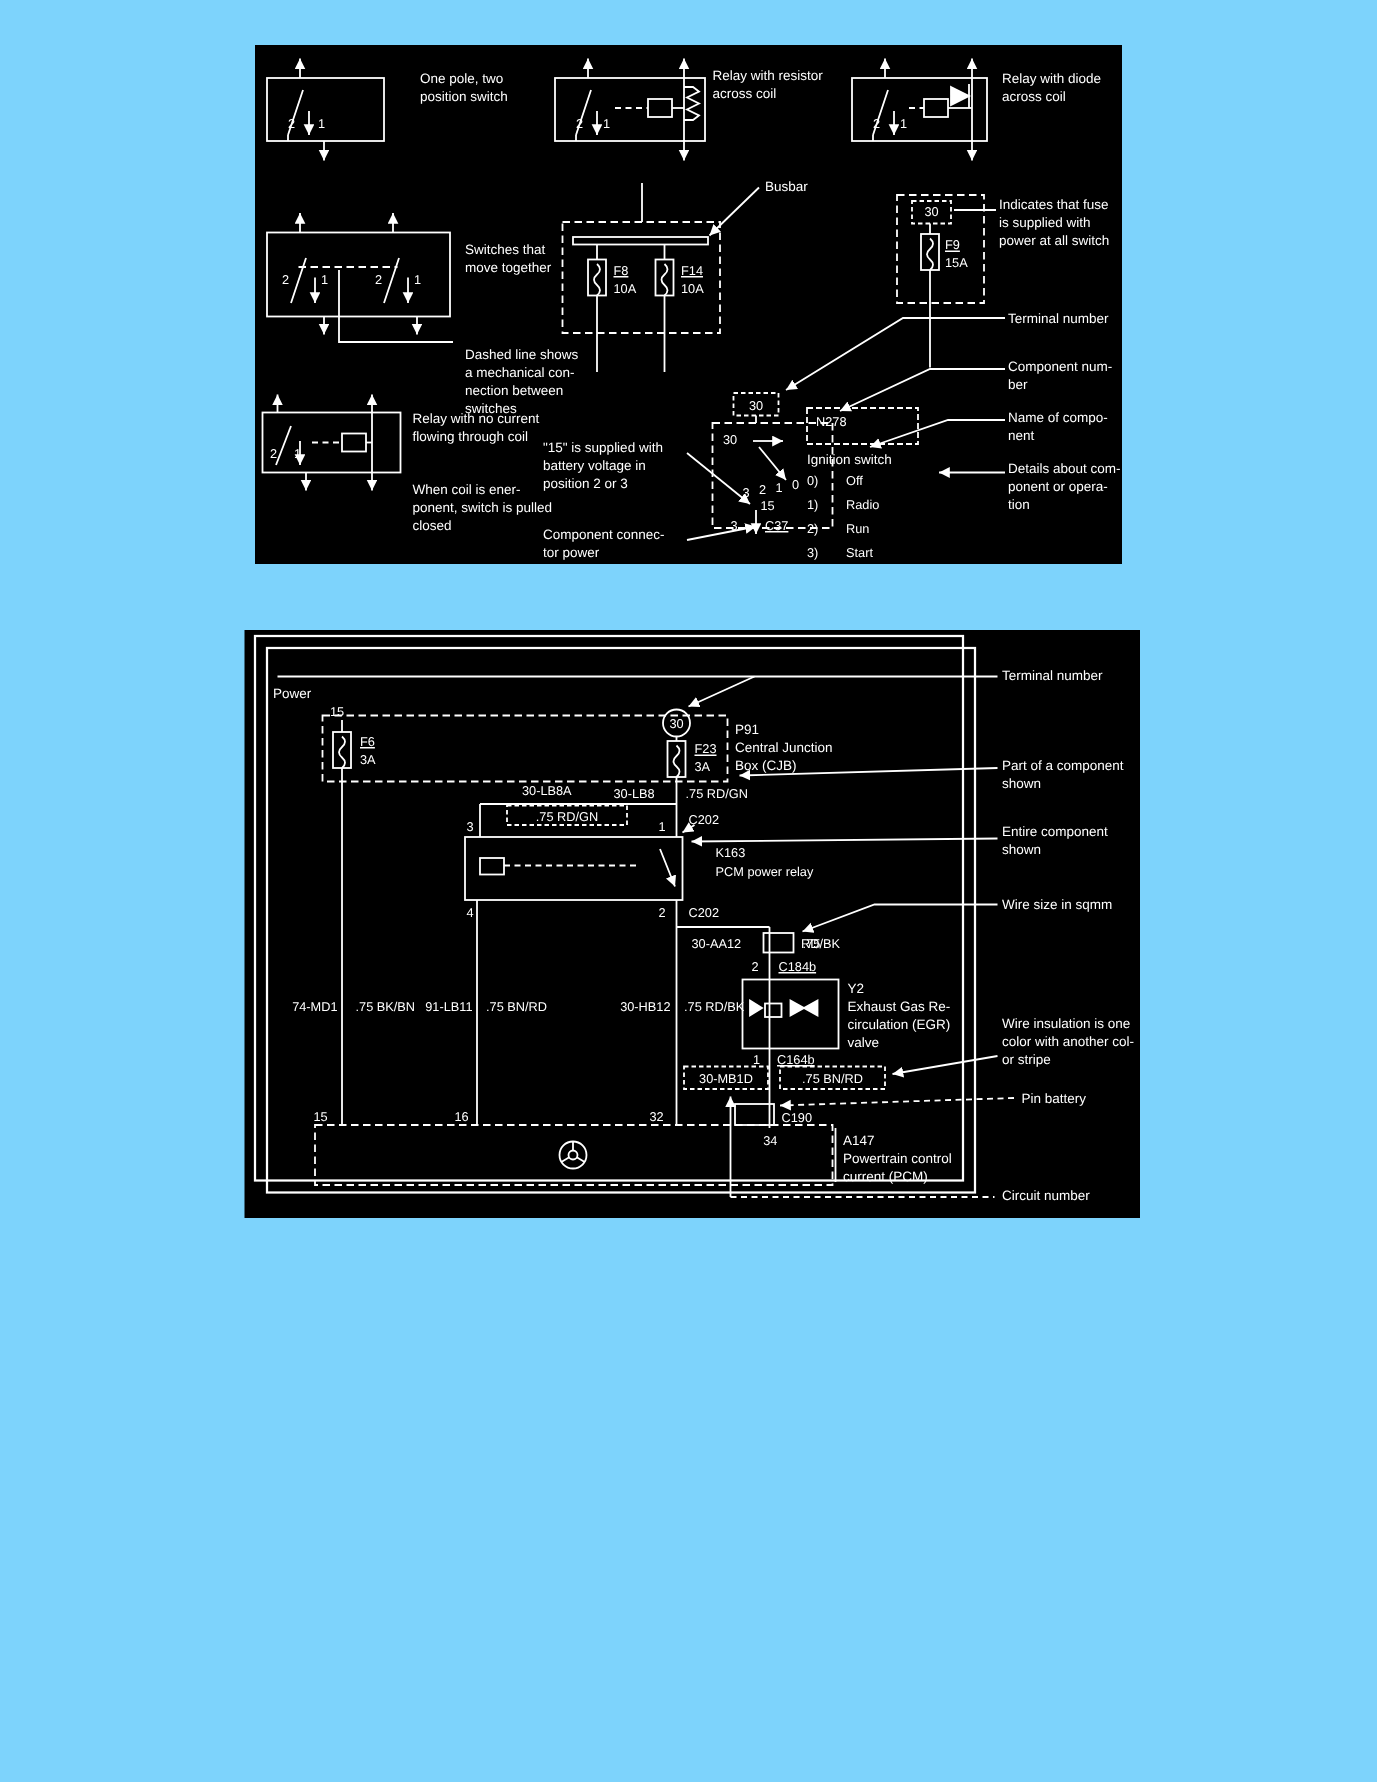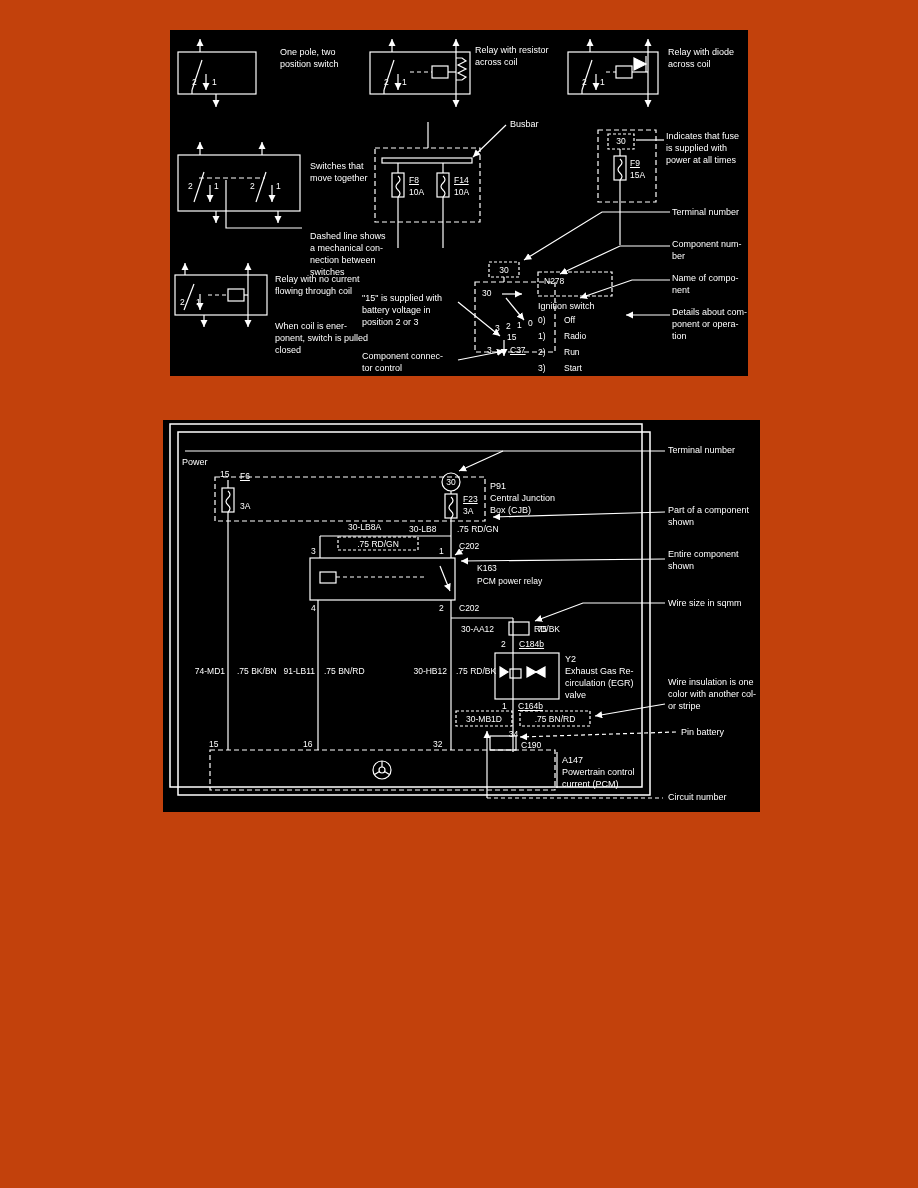--- a/index.html
+++ b/index.html
@@ -1,16 +1,16 @@
 <!DOCTYPE html>
 <html><head>
 <meta charset="utf-8">
 <style>
   html,body{margin:0;padding:0;background:#fff;}
-  .page{position:relative;width:918px;height:1188px;background:#c2410c;overflow:hidden;
+  .page{position:relative;width:918px;height:1188px;background:#7dd3fc;overflow:hidden;
         font-family:"Liberation Sans",sans-serif;}
   .panel{position:absolute;background:#000;color:#fff;}
   .panel-top{left:170px;top:30px;width:578px;height:346px;}
   .panel-bottom{left:163px;top:420px;width:597px;height:392px;}
   svg.art{position:absolute;left:0;top:0;}
   .t{position:absolute;font-size:9px;line-height:1.35;white-space:pre-line;color:#fff;}
   .d{position:absolute;font-size:8.5px;line-height:1;color:#fff;}
   .u{text-decoration:underline;}
   .ctr{text-align:center;}
   .ra{text-align:right;}
@@ -163,21 +163,21 @@
     <span class="d u" style="left:239px;top:146px">F8</span>
     <span class="d" style="left:239px;top:158px">10A</span>
     <span class="d u" style="left:284px;top:146px">F14</span>
     <span class="d" style="left:284px;top:158px">10A</span>
 
     <span class="d ctr" style="left:438px;top:107px;width:26px">30</span>
     <span class="d u" style="left:460px;top:129px">F9</span>
     <span class="d" style="left:460px;top:141px">15A</span>
     <div class="t" style="left:496px;top:100px">Indicates that fuse
 is supplied with
-power at all times</div>
+power at all switch</div>
 
     <div class="t" style="left:502px;top:176px">Terminal number</div>
     <div class="t" style="left:502px;top:208px">Component num-
 ber</div>
     <div class="t" style="left:502px;top:242px">Name of compo-
 nent</div>
     <div class="t" style="left:502px;top:276px">Details about com-
 ponent or opera-
 tion</div>
 
@@ -186,21 +186,21 @@
     <div class="t" style="left:105px;top:290px">When coil is ener-
 ponent, switch is pulled
 closed</div>
     <span class="d" style="left:10px;top:268px">2</span>
     <span class="d" style="left:26px;top:268px">1</span>
 
     <div class="t" style="left:192px;top:262px">"15" is supplied with
 battery voltage in
 position 2 or 3</div>
     <div class="t" style="left:192px;top:320px">Component connec-
-tor control</div>
+tor power</div>
 
     <span class="d ctr" style="left:319px;top:236px;width:30px">30</span>
     <span class="d" style="left:312px;top:259px">30</span>
     <span class="d" style="left:325px;top:294px">3</span>
     <span class="d" style="left:336px;top:292px">2</span>
     <span class="d" style="left:347px;top:291px">1</span>
     <span class="d" style="left:358px;top:289px">0</span>
     <span class="d" style="left:337px;top:303px">15</span>
     <span class="d" style="left:317px;top:316px">3</span>
     <span class="d u" style="left:340px;top:316px">C37</span>
@@ -284,21 +284,21 @@
         <line x1="502" y1="284" x2="432" y2="296" marker-end="url(#a2)"></line>
         <line x1="513" y1="312" x2="357" y2="317" stroke-dasharray="4 3" marker-end="url(#a2)"></line>
         <line x1="324" y1="378" x2="500" y2="378" stroke-dasharray="4 3"></line>
         <line x1="324" y1="378" x2="324" y2="311" marker-end="url(#a2)"></line>
       </g>
     </svg>
 
     <div class="t" style="left:19px;top:36px">Power</div>
 
     <span class="d" style="left:57px;top:50px">15</span>
-    <span class="d u" style="left:77px;top:52px">F6</span>
+    <span class="d u" style="left:77px;top:70px">F6</span>
     <span class="d" style="left:77px;top:82px">3A</span>
     <span class="d ctr" style="left:279px;top:58px;width:18px">30</span>
     <span class="d u" style="left:300px;top:75px">F23</span>
     <span class="d" style="left:300px;top:87px">3A</span>
     <div class="t" style="left:327px;top:60px">P91
 Central Junction
 Box (CJB)</div>
 
     <span class="d" style="left:246px;top:105px">30-LB8</span>
     <span class="d" style="left:294px;top:105px">.75 RD/GN</span>
@@ -332,21 +332,21 @@
     <span class="d" style="left:161px;top:247px">.75 BN/RD</span>
     <span class="d ra" style="left:228px;top:247px;width:56px">30-HB12</span>
     <span class="d" style="left:293px;top:247px">.75 RD/BK</span>
 
     <span class="d ctr" style="left:293px;top:295px;width:56px">30-MB1D</span>
     <span class="d ctr" style="left:357px;top:295px;width:70px">.75 BN/RD</span>
 
     <span class="d" style="left:46px;top:320px">15</span>
     <span class="d" style="left:140px;top:320px">16</span>
     <span class="d" style="left:270px;top:320px">32</span>
-    <span class="d ctr" style="left:327px;top:310px;width:47px">34</span>
+    <span class="d ctr" style="left:327px;top:336px;width:47px">34</span>
     <span class="d" style="left:358px;top:321px">C190</span>
     <div class="t" style="left:399px;top:334px">A147
 Powertrain control
 current (PCM)</div>
 
     <div class="t" style="left:505px;top:24px">Terminal number</div>
     <div class="t" style="left:505px;top:84px">Part of a component
 shown</div>
     <div class="t" style="left:505px;top:128px">Entire component
 shown</div>

